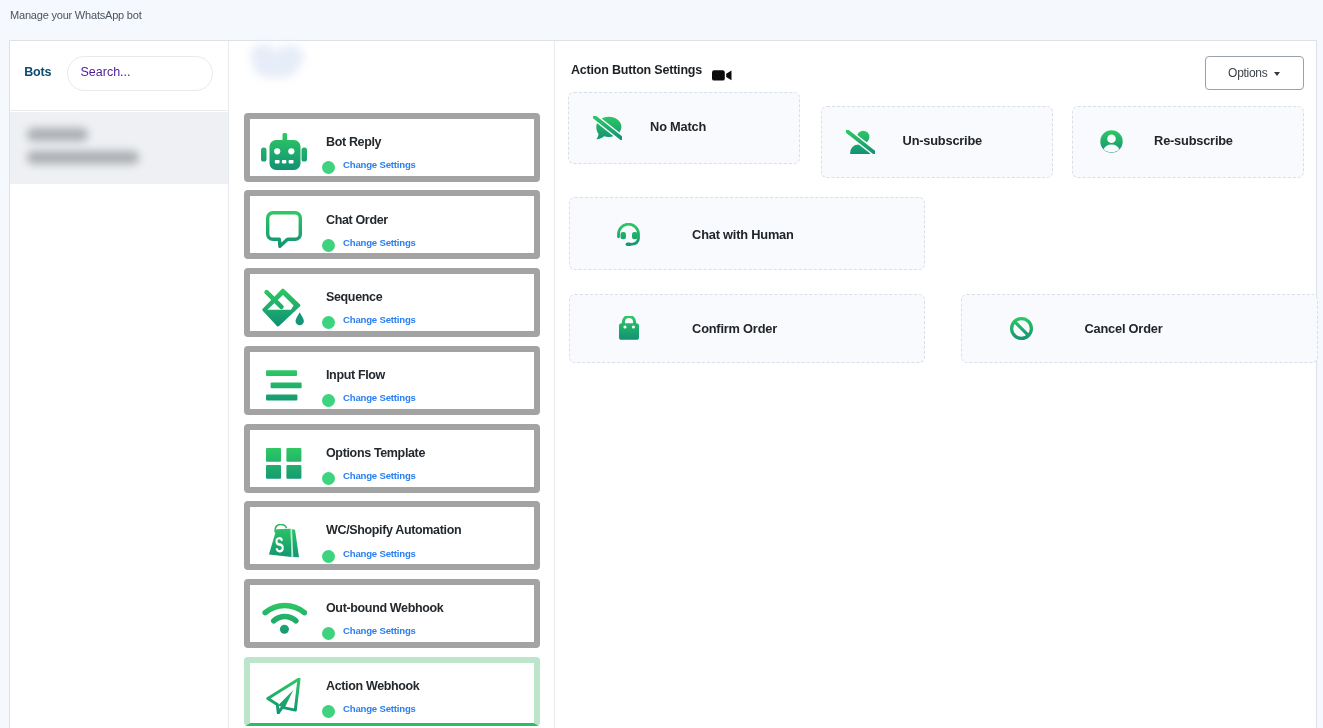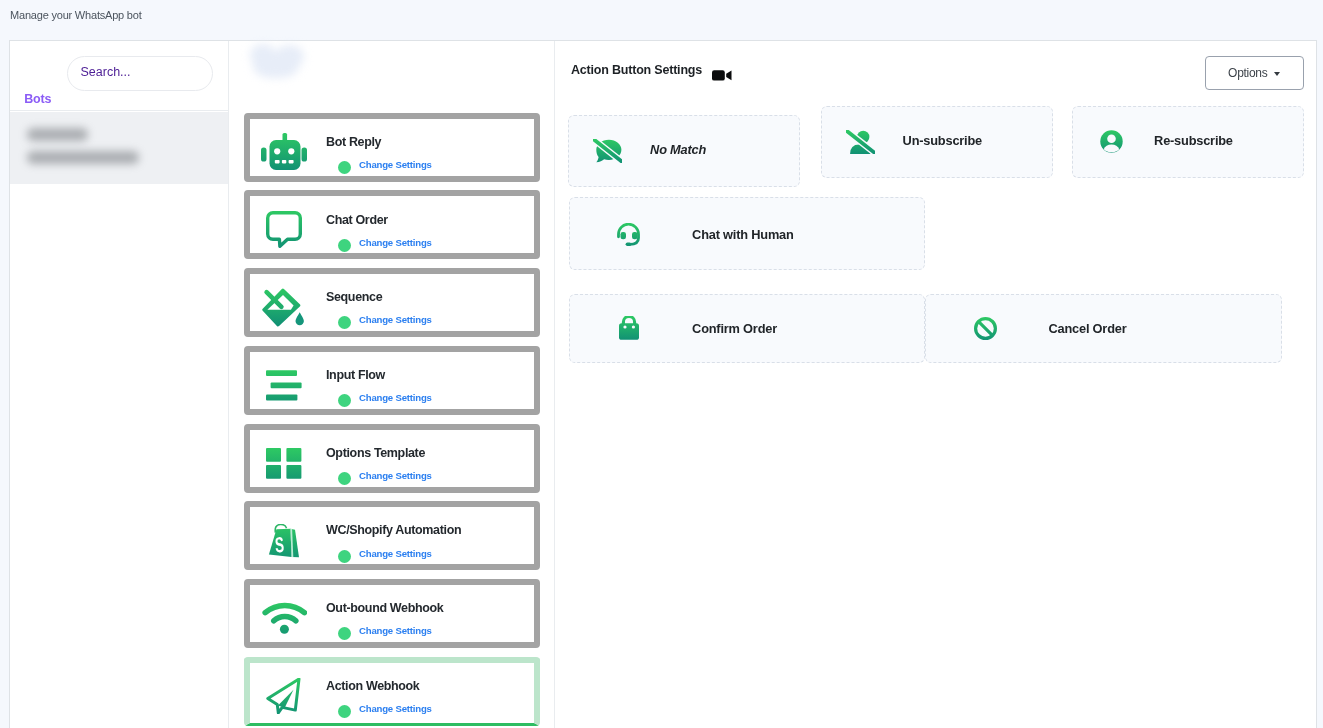--- a/index.html
+++ b/index.html
@@ -6,41 +6,41 @@
   html,body { width:1323px; height:728px; overflow:hidden; }
   body { background:#f5f8fd; font-family:"Liberation Sans", sans-serif; position:relative; }
   .topbar { position:absolute; left:10px; top:9px; font-size:11px; letter-spacing:-0.2px; color:#4b545e; }
   .panel { position:absolute; left:9px; top:40px; width:1308px; height:700px;
            background:#fff; border:1px solid #dee2e6; border-bottom:none; }
   
   .sidebar { position:absolute; left:0; top:0; width:219px; height:100%;
              border-right:1px solid #e9ecef; }
   .sidehead { position:absolute; left:0; top:0; width:100%; height:70px;
               border-bottom:1px solid #e9ecef; }
-  .bots-label { position:absolute; left:14.3px; top:24.4px; font-size:12.5px; letter-spacing:-0.2px; font-weight:bold; color:#8b5cf6;margin-top:27px; }
+  .bots-label { position:absolute; left:14.3px; top:24.4px; font-size:12.5px; letter-spacing:-0.2px; font-weight:bold; color:#0c4a6e; }
   .searchbox { position:absolute; left:57px; top:14.5px; width:146px; height:35px;
                border:1px solid #e8eaee; border-radius:17.5px; background:#fff; }
   .searchbox span { position:absolute; left:12.5px; top:8.8px; font-size:12.5px; color:#4c1d95; }
   .botitem { position:absolute; left:0; top:71px; width:218px; height:72px; background:#eef0f3; }
   .bar1 { position:absolute; left:17px; top:16px; width:61px; height:13px; background:#74787d;
           border-radius:6px; filter:blur(4.5px); opacity:.55; }
   .bar2 { position:absolute; left:17px; top:39px; width:112px; height:13px; background:#74787d;
           border-radius:6px; filter:blur(4.5px); opacity:.55; }
   
   .midcol { position:absolute; left:219px; top:0; width:326px; height:100%;
             border-right:1px solid #e9ecef; }
   .blob { position:absolute; left:21px; top:3px; width:56px; height:36px; filter:blur(4px); }
   .blob i { position:absolute; background:#e7edf8; border-radius:50%; }
   .mcard { position:absolute; left:15px; width:296px; height:69px; background:#fff;
            border:6px solid #a3a3a3; border-radius:4px; }
   .mcard.active { border-color:#bce5cb; border-bottom:3px solid #2dbd62; }
   .mico { position:absolute; left:0; top:0; width:67px; height:67px;
           display:flex; align-items:center; justify-content:center; }
   .mt { position:absolute; left:76px; top:16.3px; font-size:12.5px; letter-spacing:-0.35px; font-weight:bold; color:#24292e; }
-  .mcs { position:absolute; left:88px; top:40.4px; display:flex; align-items:flex-start; }
+  .mcs { position:absolute; left:72px; top:40.4px; display:flex; align-items:flex-start; }
   .dot { width:13px; height:13px; border-radius:50%; background:#3ed47f; margin-right:8px; margin-top:2px; }
   .cslink { font-size:9.6px; letter-spacing:-0.2px; font-weight:bold; color:#2b7ff0; }
   
   .rightcol { position:absolute; left:546px; top:0; width:762px; height:100%; }
   .rtitle { position:absolute; left:15px; top:22.3px; font-size:12.5px; letter-spacing:-0.2px; font-weight:bold; color:#1d2125; }
   .cam { position:absolute; left:156px; top:26px; }
   .optbtn { position:absolute; right:14.5px; top:14.5px; width:98.5px; height:34px; background:#fff;
             border:1px solid #99a1ad; border-radius:4px; font-size:12px; letter-spacing:-0.3px; color:#3d434a;
             display:flex; align-items:center; justify-content:center;margin-left:39px; }
   .caret { display:inline-block; width:0; height:0; border-left:3.5px solid transparent;
@@ -218,21 +218,21 @@
         </div>
       </div>
   </div>
   <div class="rightcol">
     <div class="rtitle">Action Button Settings</div>
     <div class="cam"><svg width="20" height="11" viewBox="0 0 20 11">
           <rect x="0" y="0.2" width="12.8" height="10.4" rx="2.2" fill="#0b0c0d"></rect>
           <path d="M14.2 3.8 L19.5 0.6 V10.2 L14.2 7 Z" fill="#0b0c0d"></path>
         </svg></div>
     <div class="optbtn">Options<span class="caret"></span></div>
-    <div class="dcard r1" style="left:12.1px; top:74px; width:232.4px; height:71.5px;font-style:italic;">
+    <div class="dcard r1" style="left:12.1px; top:51px; width:232.4px; height:71.5px;">
         <div class="dico">
           <svg width="29" height="24" viewBox="0 0 29 24">
             <path d="M15.9 0.7 C22.9 0.7 28.4 5.2 28.4 10.8 C28.4 16.4 22.9 20.9 15.9 20.9 C14.2 20.9 12.6 20.7 11.1 20.2 C9.5 21.6 6.7 23.3 3.3 23.3 C4.5 22 5.4 19.7 5.6 18 C4 16.1 3.3 13.6 3.3 10.8 C3.3 5.2 8.9 0.7 15.9 0.7 Z" fill="url(#grB)"></path>
             <path d="M0.6 0.3 L28.7 22.5" stroke="#f8fafd" stroke-width="6.6"></path>
             <path d="M0.9 0.5 L28.4 22.3" stroke="url(#grB)" stroke-width="3.8" stroke-linecap="round"></path>
           </svg>
         </div>
         <div class="dlabel">No Match</div>
       </div>
     <div class="dcard r1" style="left:264.6px; top:65.2px; width:232.4px; height:71.5px;">
@@ -271,21 +271,21 @@
         <div class="dico">
           <svg width="20" height="24" viewBox="0 0 20 24">
             <path d="M4.4 8.3 V6 A5.6 5.6 0 0 1 15.6 6 V8.3" fill="none" stroke="url(#grB)" stroke-width="3.1"></path>
             <rect x="0" y="7.2" width="20" height="16.6" rx="2.6" fill="url(#grB)"></rect>
             <circle cx="6" cy="11" r="1.6" fill="#f8fafd"></circle>
             <circle cx="14.4" cy="11" r="1.6" fill="#f8fafd"></circle>
           </svg>
         </div>
         <div class="dlabel">Confirm Order</div>
       </div>
-    <div class="dcard r2" style="left:369px; top:252.8px; width:356.5px; height:69px;">
+    <div class="dcard r2" style="left:405px; top:252.8px; width:356.5px; height:69px;">
         <div class="dico">
           <svg width="23" height="23" viewBox="0 0 23 23">
             <circle cx="11.5" cy="11.5" r="9.9" fill="none" stroke="url(#grB)" stroke-width="3.2"></circle>
             <path d="M4.6 4.6 L18.4 18.4" stroke="url(#grB)" stroke-width="3.2"></path>
           </svg>
         </div>
         <div class="dlabel">Cancel Order</div>
       </div>
   </div>
 </div>

